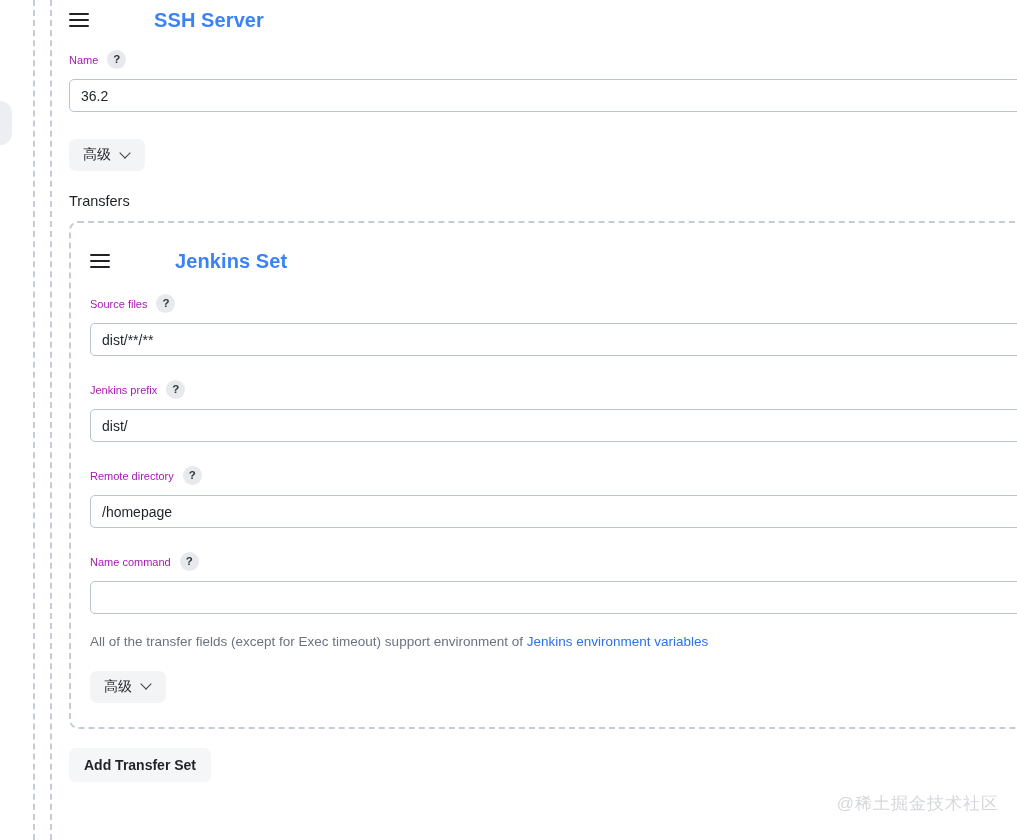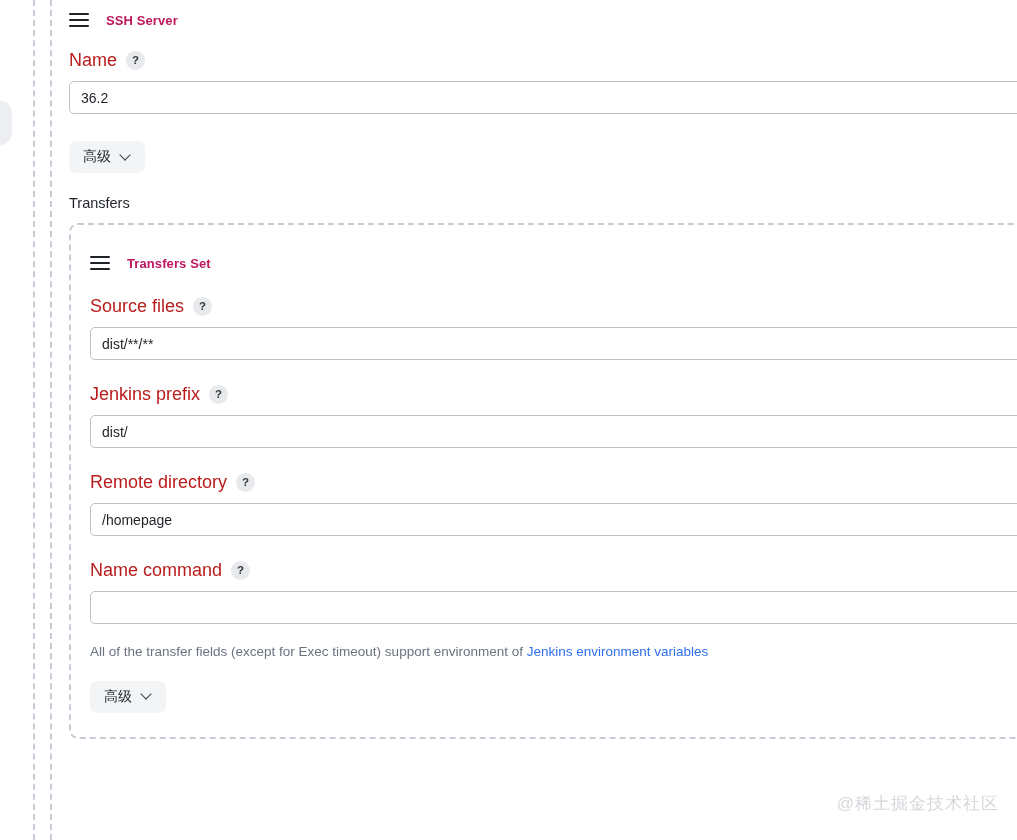--- a/index.html
+++ b/index.html
@@ -65,37 +65,38 @@
     cursor: grab;
   }
   .drag-handle span {
     display: block;
     height: 2px;
     width: 20px;
     background: #1f2328;
     border-radius: 1px;
   }
   .sec-title {
-    font-size: 13px;
+    font-size: 20px;
     font-weight: bold;
     letter-spacing: .1px;
-    color: #be185d;
+    color: #3b82f6;
+    margin-left: 48px;
   }
 
   
   .field { margin-top: 16px; }
   .label-row {
     display: flex;
     align-items: center;
     gap: 9px;
     margin-bottom: 10px;
   }
   .label-row .lbl {
-    font-size: 18px;
-    color: #b91c1c;
+    font-size: 11px;
+    color: #a21caf;
   }
   .help-icon {
     width: 19px;
     height: 19px;
     border-radius: 50%;
     background: #e8e9ec;
     color: #30363d;
     font-size: 11.5px;
     font-weight: bold;
     display: inline-flex;
@@ -259,21 +260,21 @@
 
   
   <div class="panel">
 
     <div class="sec-header">
       <div class="drag-handle">
         <span></span>
           <span></span>
           <span></span>
       </div>
-      <div class="sec-title">Transfers Set</div>
+      <div class="sec-title">Jenkins Set</div>
     </div>
 
     <div class="field" style="margin-top:19px">
       <div class="label-row">
         <span class="lbl">Source files</span>
         <span class="help-icon">?</span>
       </div>
       <input class="txt" type="text" value="dist/**/**" style="">
     </div>
 
@@ -308,16 +309,17 @@
     <div style="margin-top:19px">
       <button class="adv-btn">
         <span>高级</span>
         <span class="chev"></span>
       </button>
     </div>
 
   </div>
 
   
+  <button class="add-btn">Add Transfer Set</button>
 
 </div>
 
 <div class="watermark">@稀土掘金技术社区</div>
 
 </body></html>

